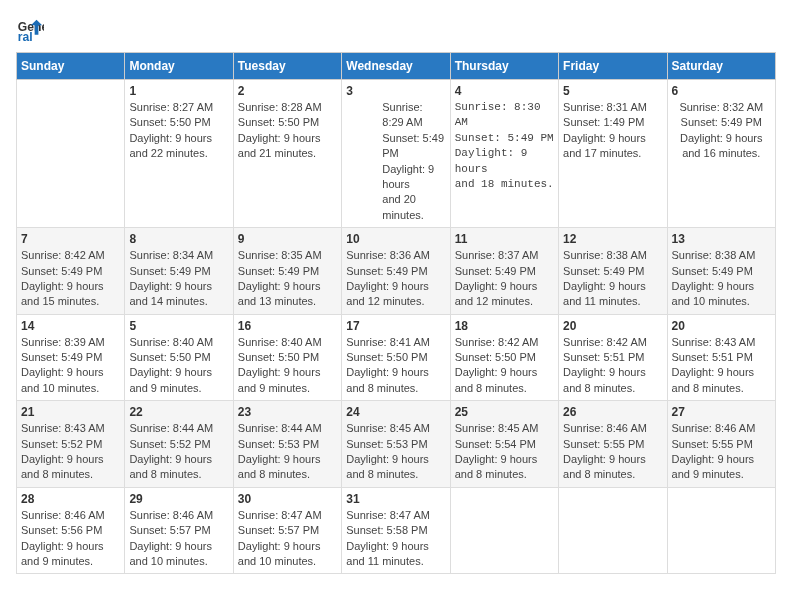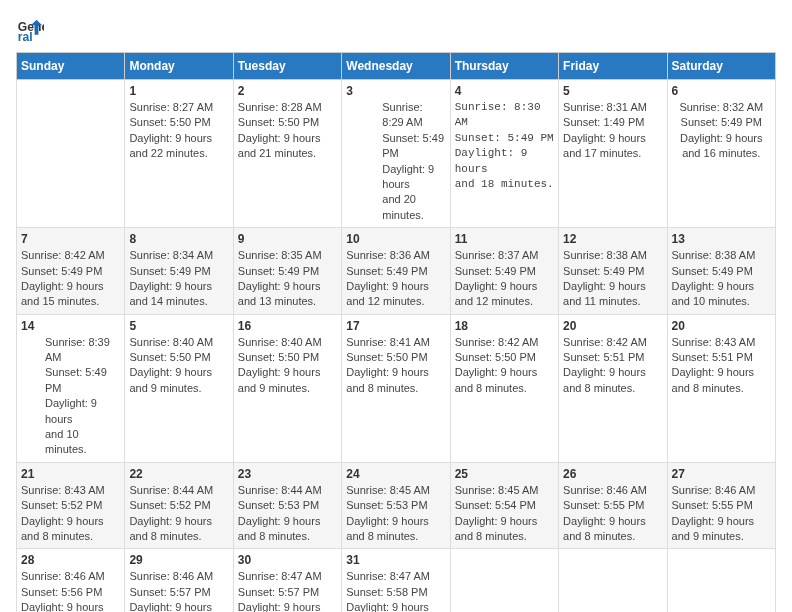--- a/index.html
+++ b/index.html
@@ -217,21 +217,21 @@
           <span class="day-number">13</span>
           <div class="day-info" style="white-space: pre-line;">Sunrise: 8:38 AM
 Sunset: 5:49 PM
 Daylight: 9 hours
 and 10 minutes.</div>
         </td>
       </tr>
       <tr>
         <td>
           <span class="day-number">14</span>
-          <div class="day-info" style="white-space: pre-line; margin-left: 24px;">Sunrise: 8:39 AM
+          <div class="day-info" style="white-space: pre-line;">Sunrise: 8:39 AM
 Sunset: 5:49 PM
 Daylight: 9 hours
 and 10 minutes.</div>
         </td>
         <td>
           <span class="day-number">5</span>
           <div class="day-info" style="white-space: pre-line;">Sunrise: 8:40 AM
 Sunset: 5:50 PM
 Daylight: 9 hours
 and 9 minutes.</div>

